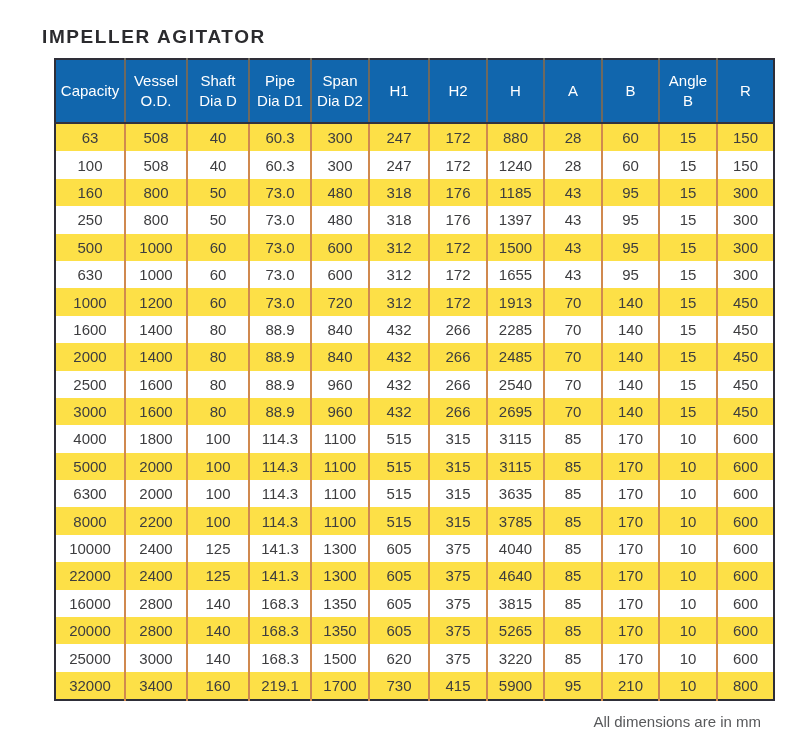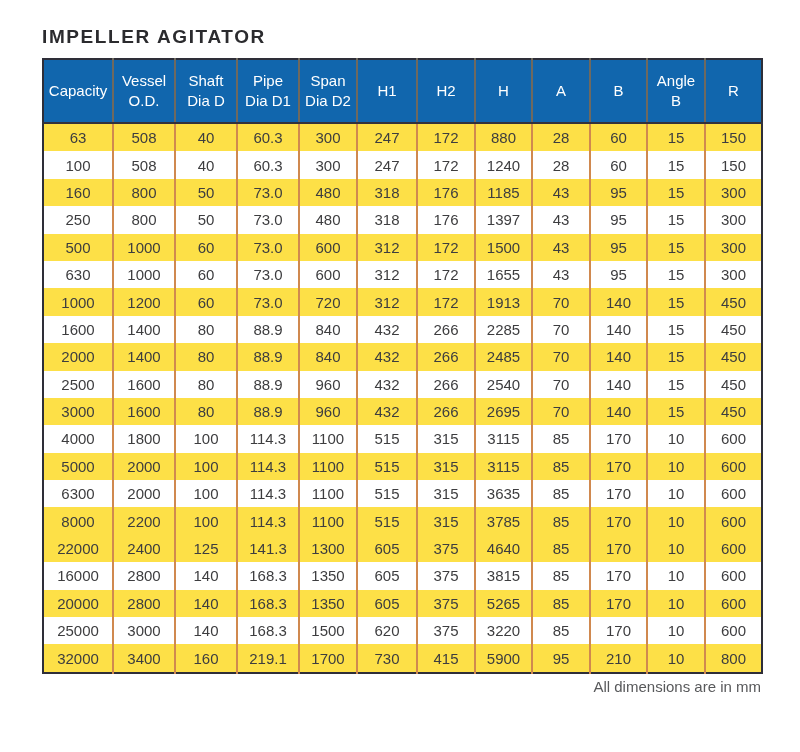--- a/index.html
+++ b/index.html
@@ -20,20 +20,21 @@
     font-size: 19px;
     font-weight: bold;
     letter-spacing: 1.6px;
     color: #2b2b2e;
   }
   table.spec-table {
     border-collapse: collapse;
     table-layout: fixed;
     width: 719px;
     border: 2px solid #2e2e38;
+    margin-left: 12px;
   }
   col.c0 { width: 70px; }
   col.c1 { width: 62px; }
   col.c2 { width: 62px; }
   col.c3 { width: 62px; }
   col.c4 { width: 58px; }
   col.c5 { width: 60px; }
   col.c6 { width: 58px; }
   col.c7 { width: 57px; }
   col.c8 { width: 58px; }
@@ -61,21 +62,21 @@
     color: #3d3d3f;
     height: 25.4px;
     padding: 1px;
     border-left: 2px solid #d0894f;
   }
   tbody td:first-child { border-left: none; }
   tbody tr.odd  { background: #fde047; }
   tbody tr.even { background: #ffffff; }
   .footnote {
     width: 719px;
-    margin-top: 4px;
+    margin-top: 12px;
     text-align: right;
     font-size: 15px;
     color: #58595b;
   }
 </style>
 </head>
 <body>
 
 <div class="page">
   <h1 class="title">IMPELLER AGITATOR</h1>
@@ -315,20 +316,34 @@
           <td>114.3</td>
           <td>1100</td>
           <td>515</td>
           <td>315</td>
           <td>3785</td>
           <td>85</td>
           <td>170</td>
           <td>10</td>
           <td>600</td>
         </tr>
+        <tr class="even">
+          <td>10000</td>
+          <td>2400</td>
+          <td>125</td>
+          <td>141.3</td>
+          <td>1300</td>
+          <td>605</td>
+          <td>375</td>
+          <td>4040</td>
+          <td>85</td>
+          <td>170</td>
+          <td>10</td>
+          <td>600</td>
+        </tr>
         <tr class="odd">
           <td>22000</td>
           <td>2400</td>
           <td>125</td>
           <td>141.3</td>
           <td>1300</td>
           <td>605</td>
           <td>375</td>
           <td>4640</td>
           <td>85</td>

